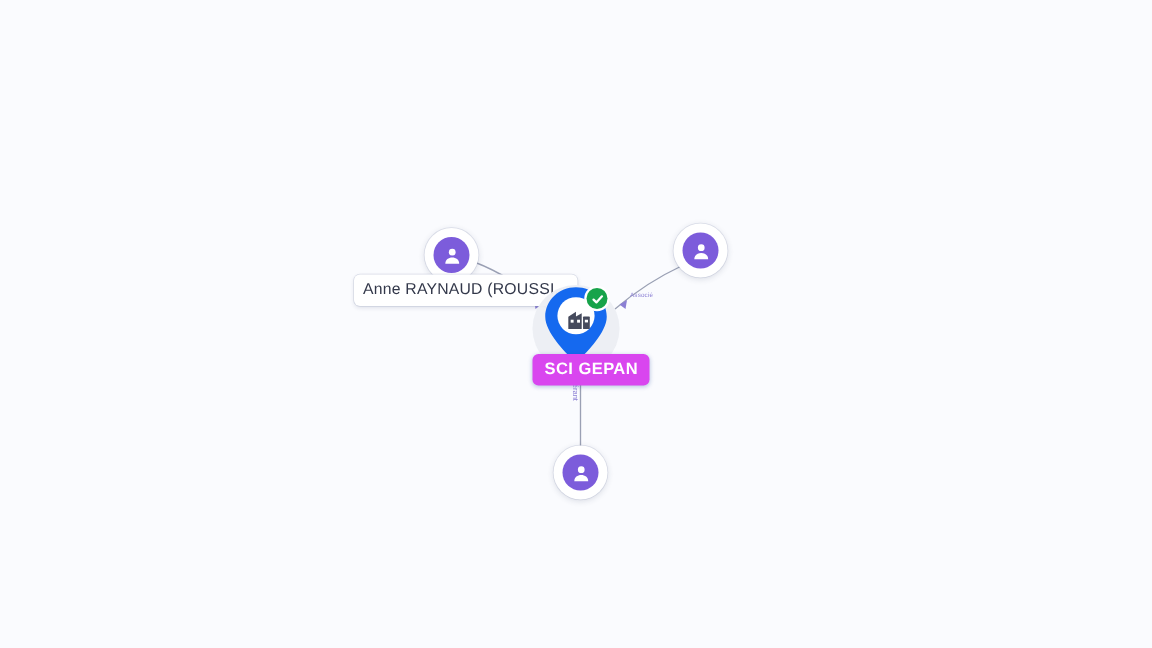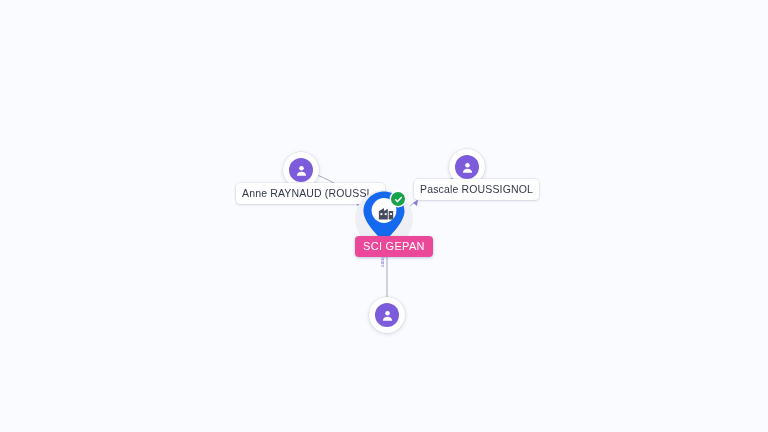--- a/index.html
+++ b/index.html
@@ -107,24 +107,24 @@
     border-radius: 50%;
     background: #17a34a;
     display: flex;
     align-items: center;
     justify-content: center;
     box-shadow: 0 0 0 1.5px #ffffff;
   }
 
   #company-label {
     position: absolute;
-    background: #ec4899;
+    background: #d946ef;
     color: #ffffff;
     font-size: 11px;
-    font-weight: 400;
+    font-weight: 700;
     letter-spacing: 0.3px;
     line-height: 14px;
     padding: 3px 8px 4px 8px;
     border-radius: 4px;
     white-space: nowrap;
     z-index: 9;
     box-shadow: 0 1px 3px rgba(20,60,150,0.28);
   }
 
   
@@ -180,21 +180,20 @@
   <div class="node-label" style="left:236px; top:183px;">Anne RAYNAUD (ROUSSI...</div>
 
   <div class="person-node" style="left:449px; top:149px;">
     <div class="person-avatar">
       <svg width="15" height="15" viewBox="0 0 24 24" fill="#ffffff">
         <circle cx="12" cy="8.2" r="3.6"></circle>
         <path d="M4.6 20.5c0-4.2 3.4-6.6 7.4-6.6s7.4 2.4 7.4 6.6z"></path>
       </svg>
     </div>
   </div>
-  <div class="node-label" style="left:414px; top:179px;">Pascale ROUSSIGNOL</div>
 
   <div class="person-node" style="left:369px; top:297px;">
     <div class="person-avatar">
       <svg width="15" height="15" viewBox="0 0 24 24" fill="#ffffff">
         <circle cx="12" cy="8.2" r="3.6"></circle>
         <path d="M4.6 20.5c0-4.2 3.4-6.6 7.4-6.6s7.4 2.4 7.4 6.6z"></path>
       </svg>
     </div>
   </div>
 

